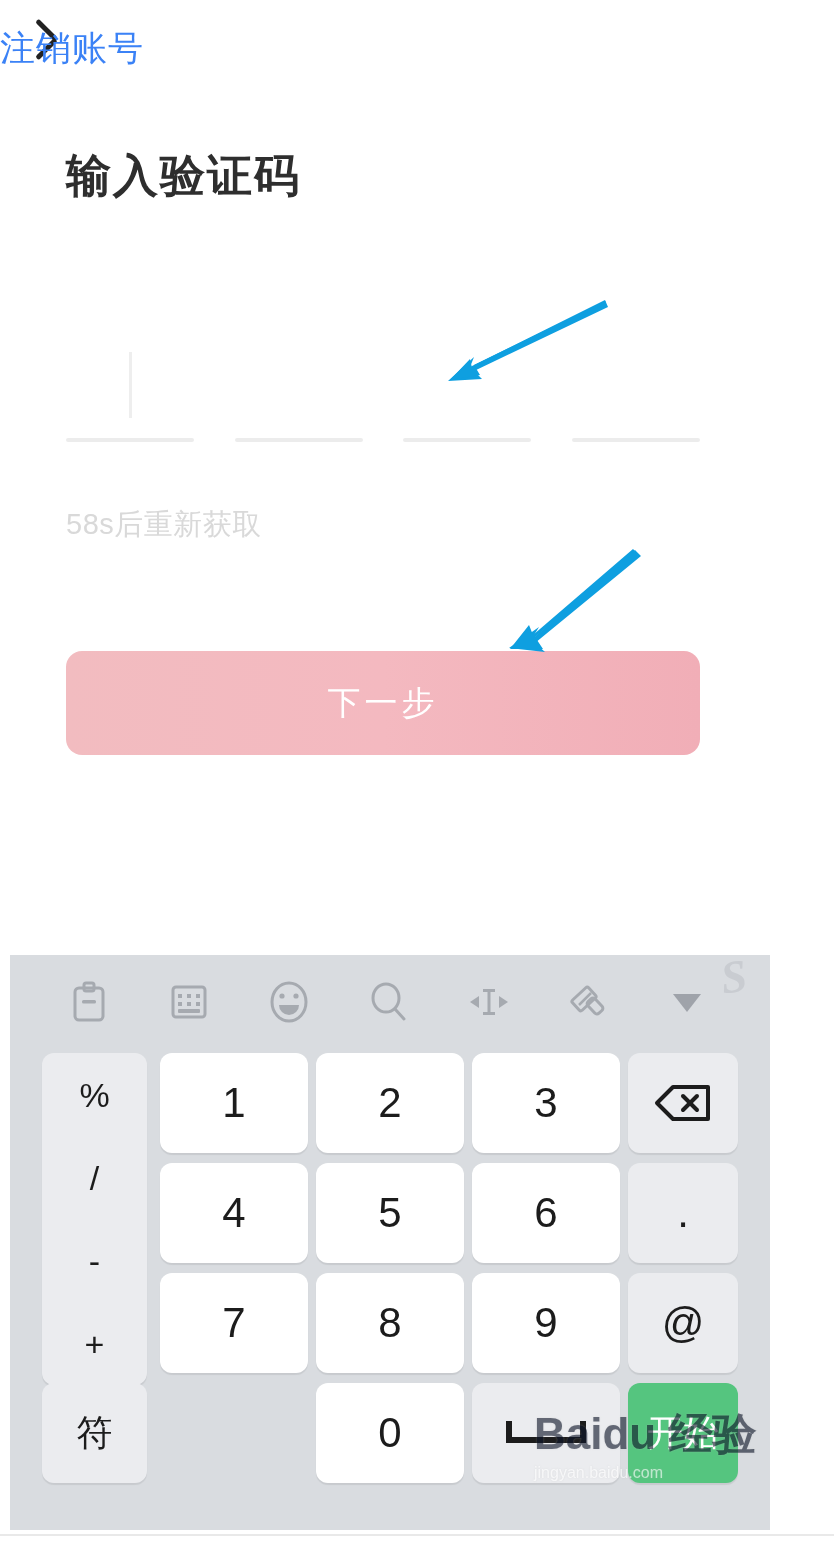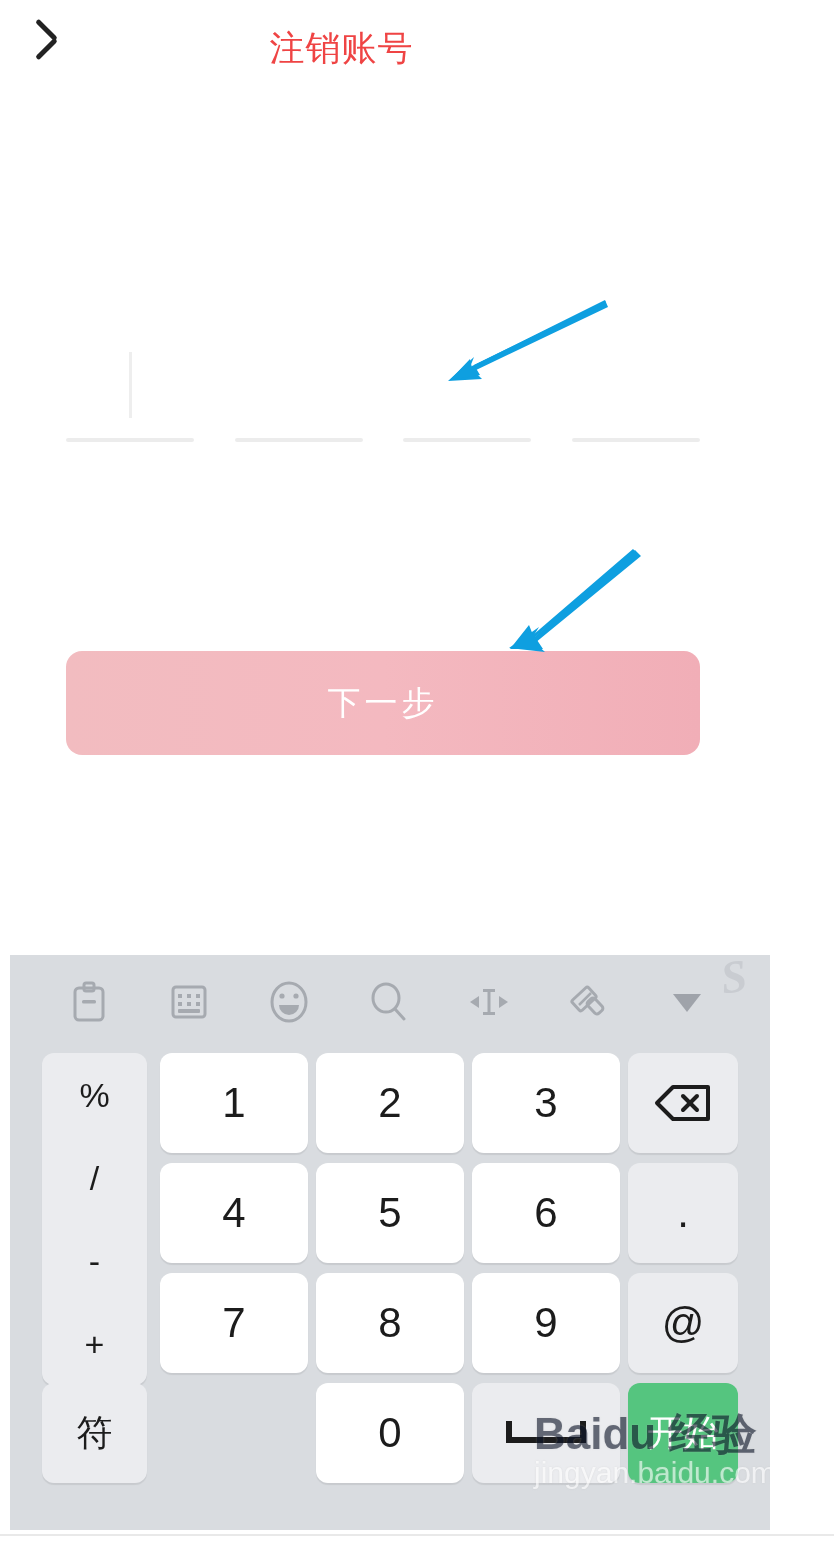--- a/index.html
+++ b/index.html
@@ -62,23 +62,23 @@
     top: 12px;
     transform: rotate(-135deg);
     transform-origin: left center;
   }
   .header-title {
     position: absolute;
     left: 0; top: 0;
     width: 683px;
     height: 96px;
     line-height: 96px;
-    text-align: center;
+    text-align: left;
     font-size: 35px;
-    color: #ef4444;
+    color: #3b82f6;
     letter-spacing: 1px;
   }
 
   
   .page-title {
     position: absolute;
     left: 66px;
     top: 146px;
     font-size: 45px;
     font-weight: bold;
@@ -267,21 +267,21 @@
   .wm-main {
     font-size: 44px;
     font-weight: bold;
     color: #0f172a;
     text-shadow: 0 0 2px rgba(180,180,180,0.6);
     letter-spacing: 0px;
     line-height: 48px;
     white-space: nowrap;
   }
   .wm-sub {
-    font-size: 30px;
+    font-size: 16px;
     color: #ffffff;
     text-shadow: 0 0 2px rgba(180,180,180,0.5);
     letter-spacing: 0px;
     line-height: 30px;
     white-space: nowrap;
   }
   .kb-bottom-strip {
     position: absolute;
     left: 0;
     bottom: 0;
@@ -304,20 +304,21 @@
 
 <div id="screen">
 
   <div class="header">
     <div class="back-btn">
       <div class="back-chevron"></div>
     </div>
     <div class="header-title">注销账号</div>
   </div>
 
+  <div class="page-title">输入验证码</div>
 
   <div class="code-row">
     <div class="code-cell">
       <div class="caret"></div>
       <div class="value"></div>
       <div class="underline"></div>
     </div>
     <div class="code-cell">
       <div class="value"></div>
       <div class="underline"></div>
@@ -325,20 +326,21 @@
     <div class="code-cell">
       <div class="value"></div>
       <div class="underline"></div>
     </div>
     <div class="code-cell">
       <div class="value"></div>
       <div class="underline"></div>
     </div>
   </div>
 
+  <div class="resend-text">58s后重新获取</div>
 
   <button class="next-btn">下一步</button>
 
   <svg class="arrow-svg" id="arrow-1" width="180" height="100" viewBox="0 0 180 100">
     <path d="M175 5 L40 72 L44 62 L18 86 L52 84 L44 76 L178 12 Z" fill="#0e9fe0"></path>
     <path d="M176 6 L44 70 L50 80 L20 85 L40 64 L42 73 L174 9 Z" fill="#0e9fe0"></path>
   </svg>
 
   <svg class="arrow-svg" id="arrow-2" width="150" height="115" viewBox="0 0 150 115">
     <path d="M140 5 L36 95 L44 82 L14 103 L50 107 L40 98 L146 11 Z" fill="#0e9fe0"></path>

